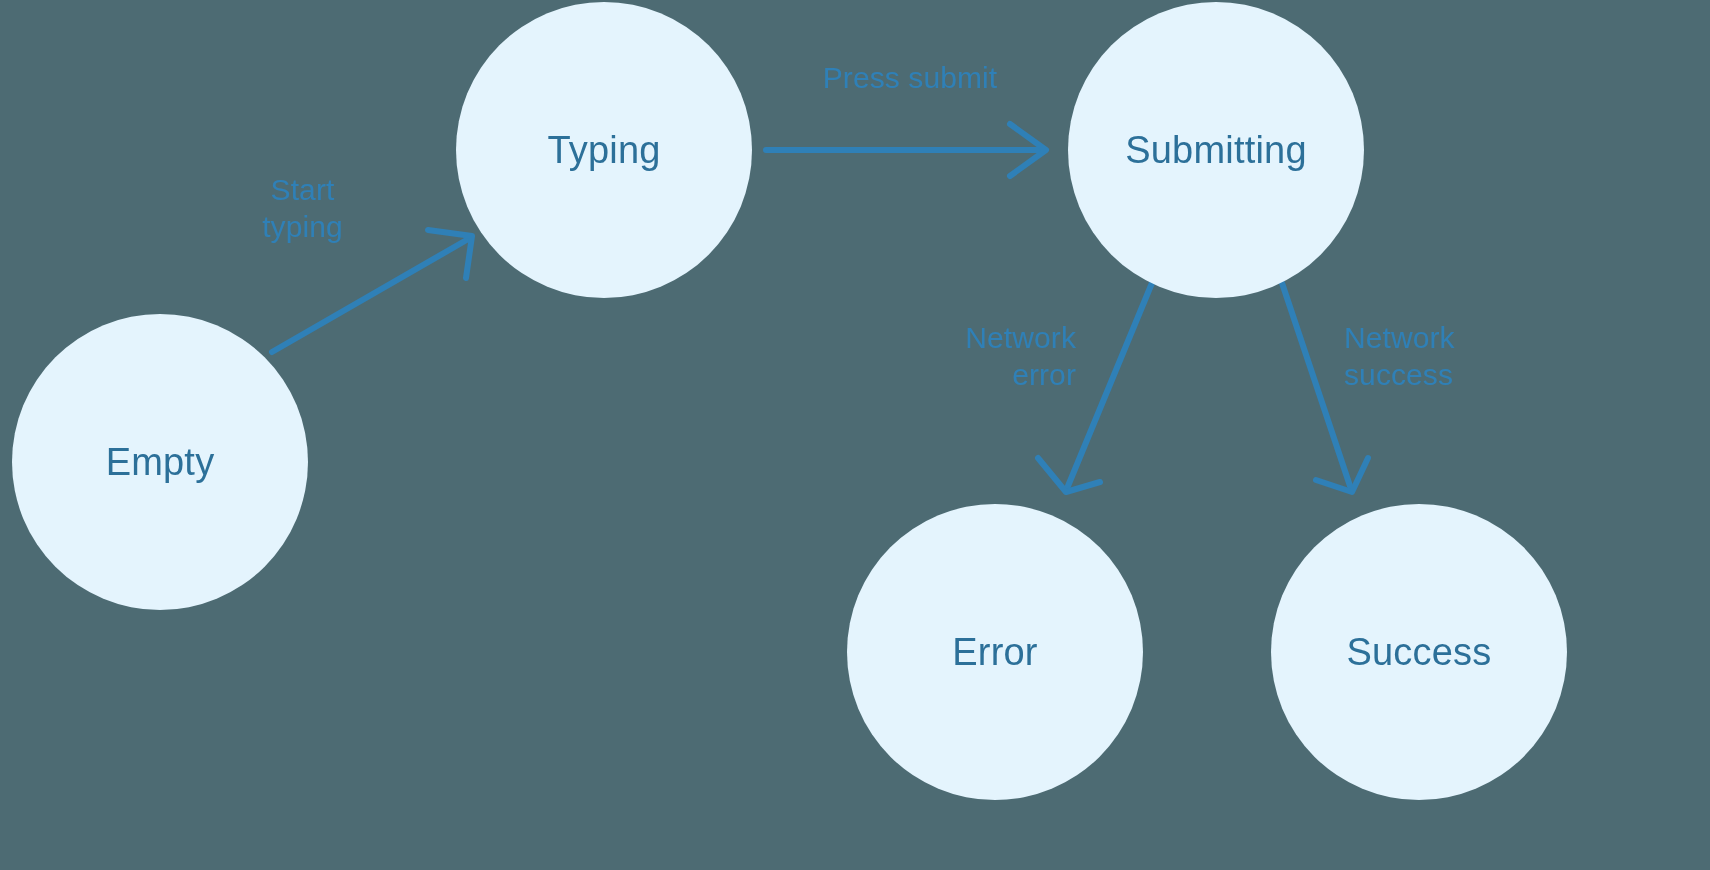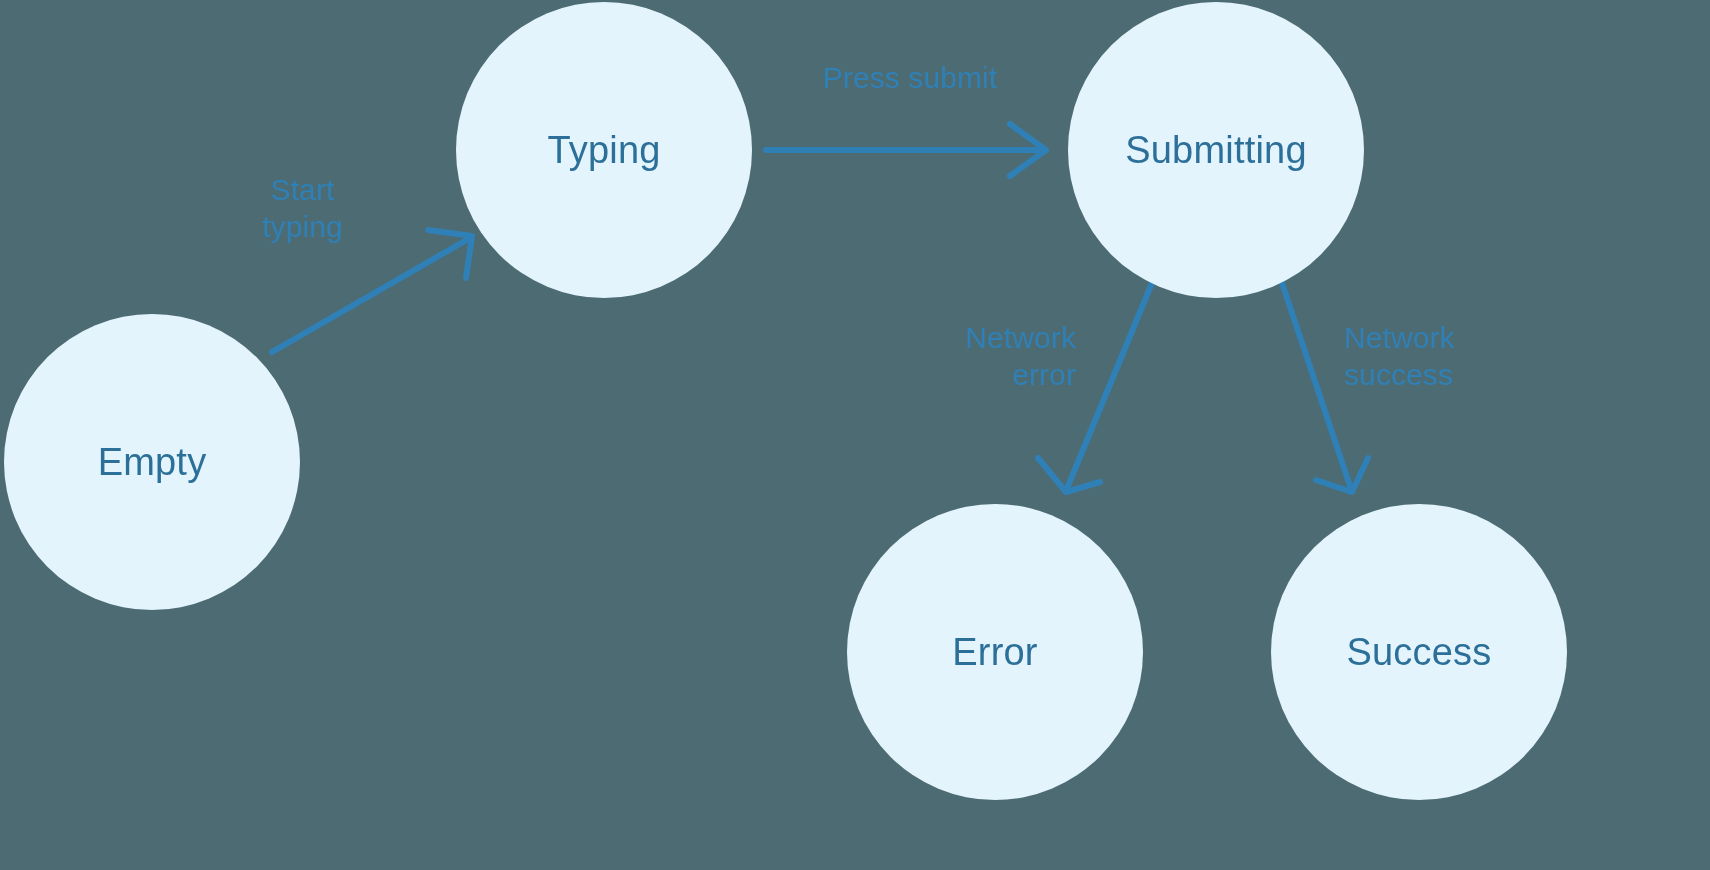--- a/index.html
+++ b/index.html
@@ -80,21 +80,21 @@
       <line x1="1152" y1="283" x2="1068" y2="486" stroke="#2f80b7" stroke-width="6" stroke-linecap="round"></line>
       <polyline points="1038,458 1066,492 1100,482" fill="none" stroke="#2f80b7" stroke-width="6" stroke-linecap="round" stroke-linejoin="round"></polyline>
     </g>
 
     <g>
       <line x1="1282" y1="283" x2="1350" y2="486" stroke="#2f80b7" stroke-width="6" stroke-linecap="round"></line>
       <polyline points="1316,480 1352,492 1368,458" fill="none" stroke="#2f80b7" stroke-width="6" stroke-linecap="round" stroke-linejoin="round"></polyline>
     </g>
   </svg>
 
-  <div class="state-node" style="left:4px; top:314px; width:296px; height:296px;">
+  <div class="state-node" style="left:12px; top:314px; width:296px; height:296px;">
     <span class="state-label">Empty</span>
   </div>
 
   <div class="state-node" style="left:456px; top:2px; width:296px; height:296px;">
     <span class="state-label">Typing</span>
   </div>
 
   <div class="state-node" style="left:1068px; top:2px; width:296px; height:296px;justify-content:center;">
     <span class="state-label">Submitting</span>
   </div>

